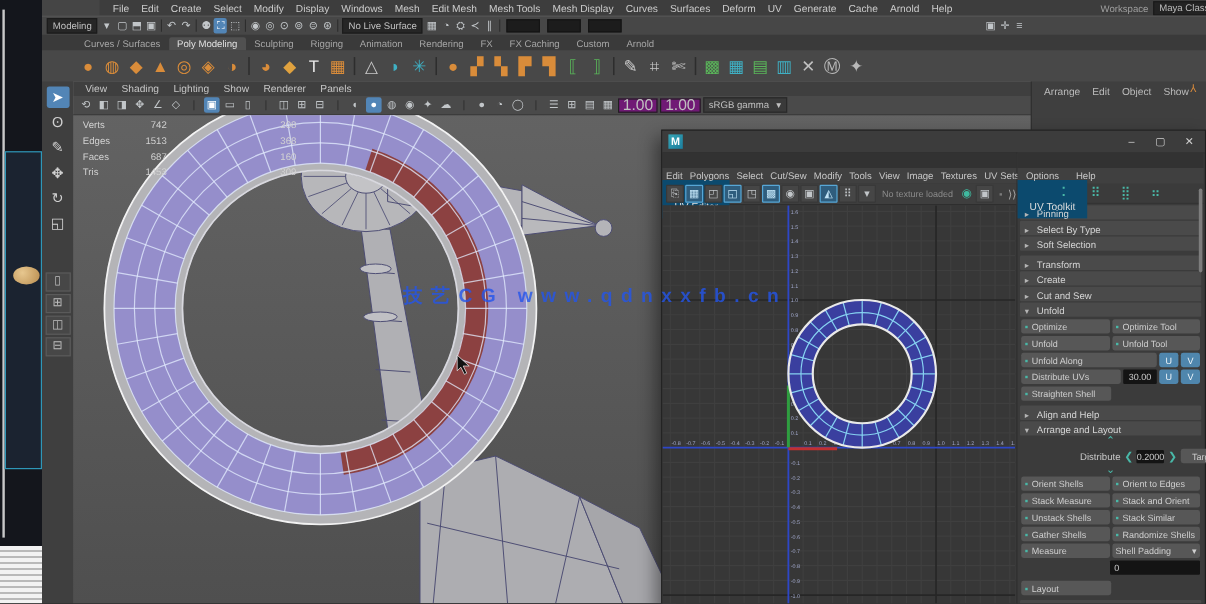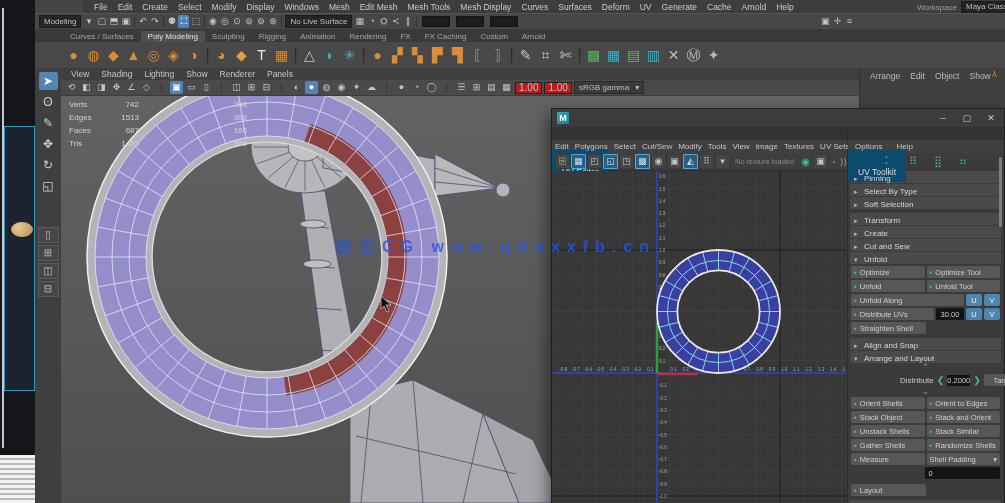--- a/index.html
+++ b/index.html
@@ -40,21 +40,21 @@
   #toolbox .tool{width:19px;height:18px;text-align:center;font-size:12px;line-height:18px;color:#d0d0d0;}
   #toolbox .tool.active{background:#5285b6;border-radius:2px;color:#fff;}
   #toolbox .lay{width:19px;height:14px;font-size:10px;line-height:14px;text-align:center;color:#bdbdbd;border:1px solid #5a5a5a;background:#474747;}
   #toolbox .gap{height:26px;}
   
   #viewport{left:26px;top:68px;width:799px;height:435px;background:linear-gradient(180deg,#646464,#4f4f4f);overflow:hidden;}
   #vpmenus{left:0;top:0;width:100%;height:12px;background:#3f3f3f;display:flex;gap:2px;padding-left:4px;box-sizing:border-box;}
   #vpmenus .mi{padding:0 6px;font-size:8.5px;color:#c6c6c6;line-height:12px;}
   #vptoolbar{left:0;top:12px;width:100%;height:16px;background:#4a4a4a;display:flex;align-items:center;gap:2px;padding-left:4px;box-sizing:border-box;border-bottom:1px solid #3c3c3c;}
   #vptoolbar .ic{min-width:13px;font-size:9px;}
-  #vptoolbar .vfield{background:#b91c1c;border:1px solid #202020;color:#c0c0c0;font-size:10px;height:10px;line-height:10px;padding:0 3px;}
+  #vptoolbar .vfield{background:#701a75;border:1px solid #202020;color:#c0c0c0;font-size:13px;height:10px;line-height:10px;padding:0 3px;}
   #vptoolbar .vdrop{background:#3a3a3a;border:1px solid #2a2a2a;color:#c0c0c0;font-size:8px;height:11px;line-height:11px;padding:0 4px;display:flex;gap:6px;align-items:center;}
   #hud{left:8px;top:30px;color:#d2d2d2;font-size:8px;line-height:13px;}
   #hud .row{display:flex;}
   #hud .l{width:36px;}
   #hud .v1{width:34px;text-align:right;}
   #hud .v2{width:108px;text-align:right;}
   #modelsvg{left:0;top:28px;width:799px;height:407px;}
   
   #chbox{right:0;top:68px;width:145px;height:435px;background:#3f3f3f;border-left:1px solid #303030;}
   #chbox .menus{display:flex;gap:2px;padding:3px 0 0 6px;}
@@ -721,21 +721,21 @@
         </div>
         <div class="tkrow">
           <div class="tkbtn" style="flex:0 0 72px;">
               <span class="tki">▪</span>
               <span>Straighten Shell</span>
             </div>
         </div>
 
         <div class="sec gap">
             <span class="arr">▸</span>
-            <span>Align and Snap</span>
+            <span>Align and Help</span>
           </div>
         <div class="sec">
             <span class="arr">▾</span>
             <span>Arrange and Layout</span>
           </div>
 
         <div class="nudge">⌃</div>
         <div id="distrow">
           <span style="color:#c8c8c8;padding-left:48px;">Distribute</span>
           <span class="chev">❮</span>
@@ -751,21 +751,21 @@
               <span>Orient Shells</span>
             </div>
           <div class="tkbtn">
               <span class="tki">▪</span>
               <span>Orient to Edges</span>
             </div>
         </div>
         <div class="tkrow">
           <div class="tkbtn">
               <span class="tki">▪</span>
-              <span>Stack Object</span>
+              <span>Stack Measure</span>
             </div>
           <div class="tkbtn">
               <span class="tki">▪</span>
               <span>Stack and Orient</span>
             </div>
         </div>
         <div class="tkrow">
           <div class="tkbtn">
               <span class="tki">▪</span>
               <span>Unstack Shells</span>

